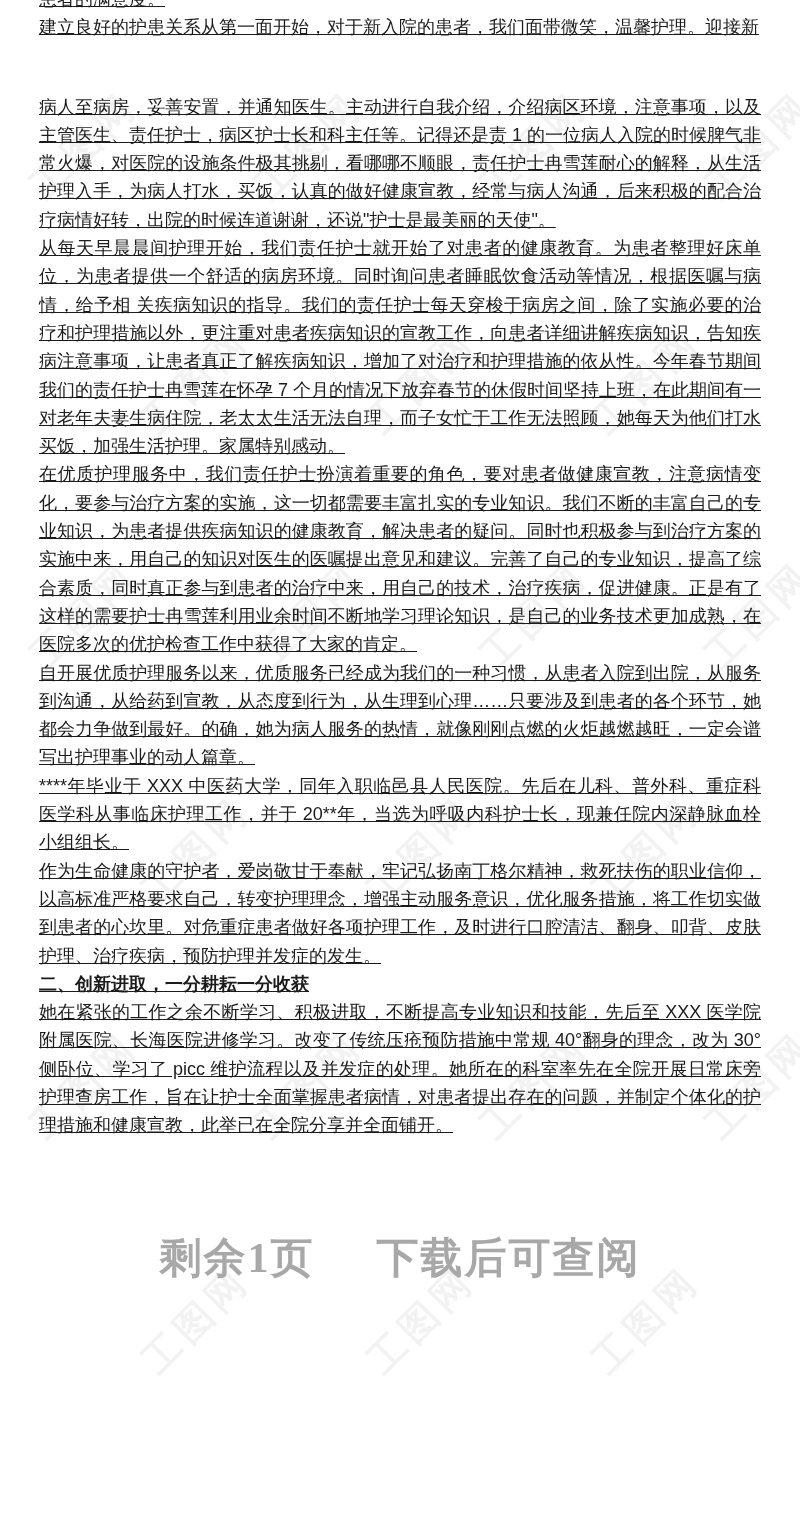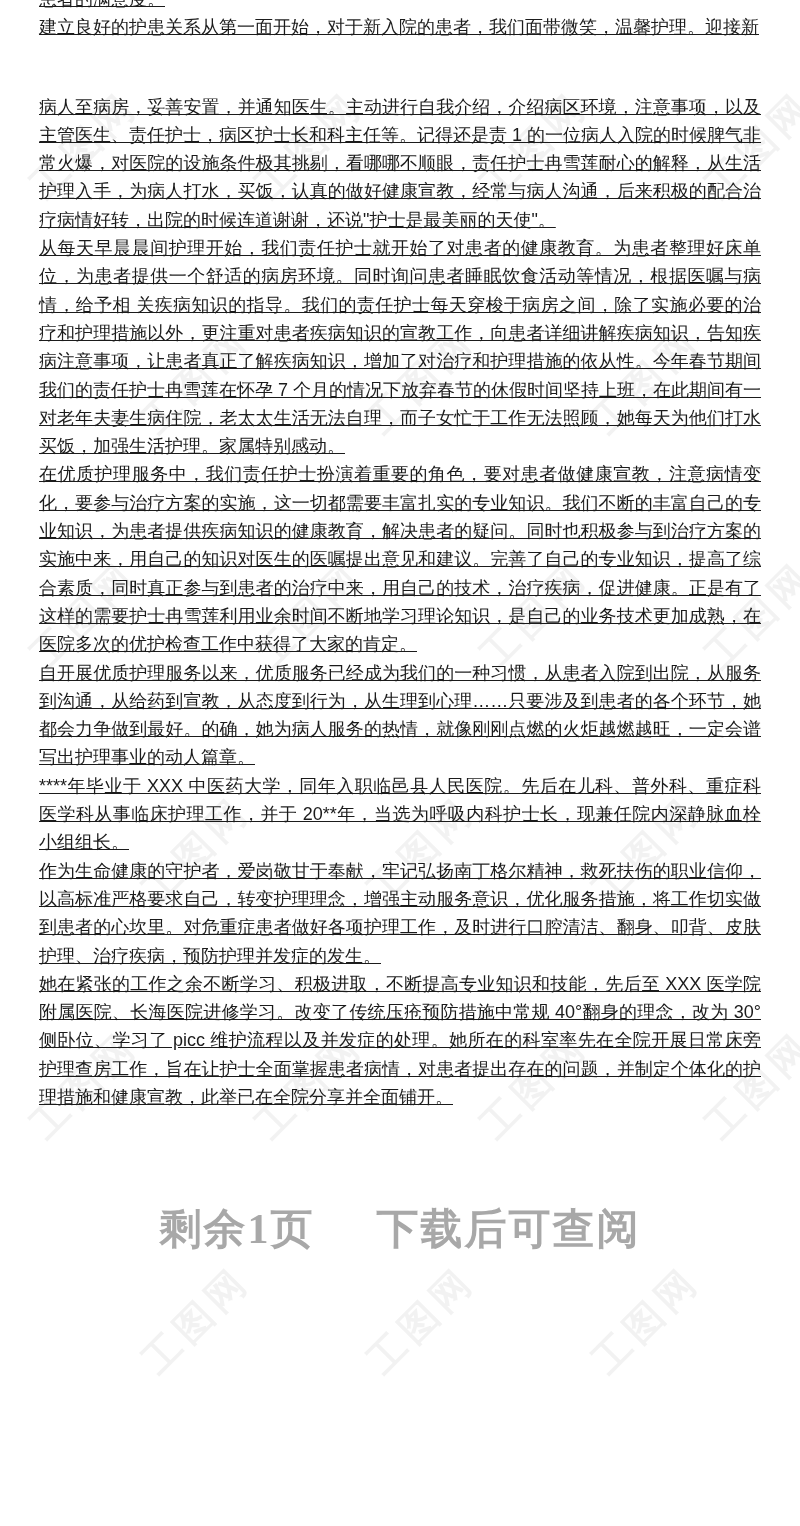--- a/index.html
+++ b/index.html
@@ -83,18 +83,19 @@
   <div class="content">
       <p class="para partial">患者的满意度。</p>
       <p class="para">建立良好的护患关系从第一面开始，对于新入院的患者，我们面带微笑，温馨护理。迎接新</p>
       <div class="gap"></div>
       <p class="para">病人至病房，妥善安置，并通知医生。主动进行自我介绍，介绍病区环境，注意事项，以及主管医生、责任护士，病区护士长和科主任等。记得还是责 1 的一位病人入院的时候脾气非常火爆，对医院的设施条件极其挑剔，看哪哪不顺眼，责任护士冉雪莲耐心的解释，从生活护理入手，为病人打水，买饭，认真的做好健康宣教，经常与病人沟通，后来积极的配合治疗病情好转，出院的时候连道谢谢，还说"护士是最美丽的天使"。</p>
       <p class="para">从每天早晨晨间护理开始，我们责任护士就开始了对患者的健康教育。为患者整理好床单位，为患者提供一个舒适的病房环境。同时询问患者睡眠饮食活动等情况，根据医嘱与病情，给予相 关疾病知识的指导。我们的责任护士每天穿梭于病房之间，除了实施必要的治疗和护理措施以外，更注重对患者疾病知识的宣教工作，向患者详细讲解疾病知识，告知疾病注意事项，让患者真正了解疾病知识，增加了对治疗和护理措施的依从性。今年春节期间我们的责任护士冉雪莲在怀孕 7 个月的情况下放弃春节的休假时间坚持上班，在此期间有一对老年夫妻生病住院，老太太生活无法自理，而子女忙于工作无法照顾，她每天为他们打水买饭，加强生活护理。家属特别感动。</p>
       <p class="para">在优质护理服务中，我们责任护士扮演着重要的角色，要对患者做健康宣教，注意病情变化，要参与治疗方案的实施，这一切都需要丰富扎实的专业知识。我们不断的丰富自己的专业知识，为患者提供疾病知识的健康教育，解决患者的疑问。同时也积极参与到治疗方案的实施中来，用自己的知识对医生的医嘱提出意见和建议。完善了自己的专业知识，提高了综合素质，同时真正参与到患者的治疗中来，用自己的技术，治疗疾病，促进健康。正是有了这样的需要护士冉雪莲利用业余时间不断地学习理论知识，是自己的业务技术更加成熟，在医院多次的优护检查工作中获得了大家的肯定。</p>
       <p class="para">自开展优质护理服务以来，优质服务已经成为我们的一种习惯，从患者入院到出院，从服务到沟通，从给药到宣教，从态度到行为，从生理到心理……只要涉及到患者的各个环节，她都会力争做到最好。的确，她为病人服务的热情，就像刚刚点燃的火炬越燃越旺，一定会谱写出护理事业的动人篇章。</p>
       <p class="para">****年毕业于 XXX 中医药大学，同年入职临邑县人民医院。先后在儿科、普外科、重症科医学科从事临床护理工作，并于 20**年，当选为呼吸内科护士长，现兼任院内深静脉血栓小组组长。</p>
       <p class="para">作为生命健康的守护者，爱岗敬甘于奉献，牢记弘扬南丁格尔精神，救死扶伤的职业信仰，以高标准严格要求自己，转变护理理念，增强主动服务意识，优化服务措施，将工作切实做到患者的心坎里。对危重症患者做好各项护理工作，及时进行口腔清洁、翻身、叩背、皮肤护理、治疗疾病，预防护理并发症的发生。</p>
+      <p class="para heading">二、创新进取，一分耕耘一分收获</p>
       <p class="para">她在紧张的工作之余不断学习、积极进取，不断提高专业知识和技能，先后至 XXX 医学院附属医院、长海医院进修学习。改变了传统压疮预防措施中常规 40°翻身的理念，改为 30°侧卧位、学习了 picc 维护流程以及并发症的处理。她所在的科室率先在全院开展日常床旁护理查房工作，旨在让护士全面掌握患者病情，对患者提出存在的问题，并制定个体化的护理措施和健康宣教，此举已在全院分享并全面铺开。</p>
     </div>
   <div class="footer">
     <span>剩余1页</span><span class="sep"></span><span>下载后可查阅</span>
   </div>
 </div>
 
 </body></html>

